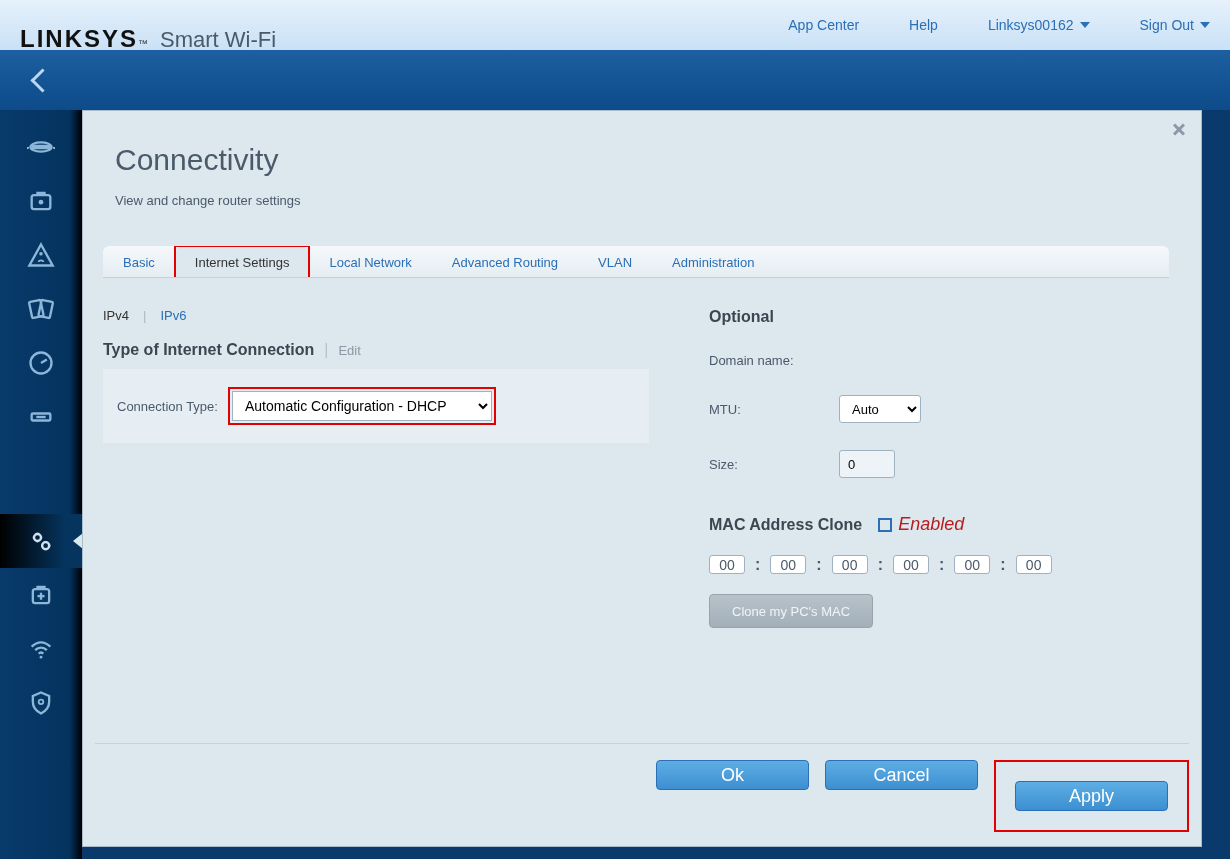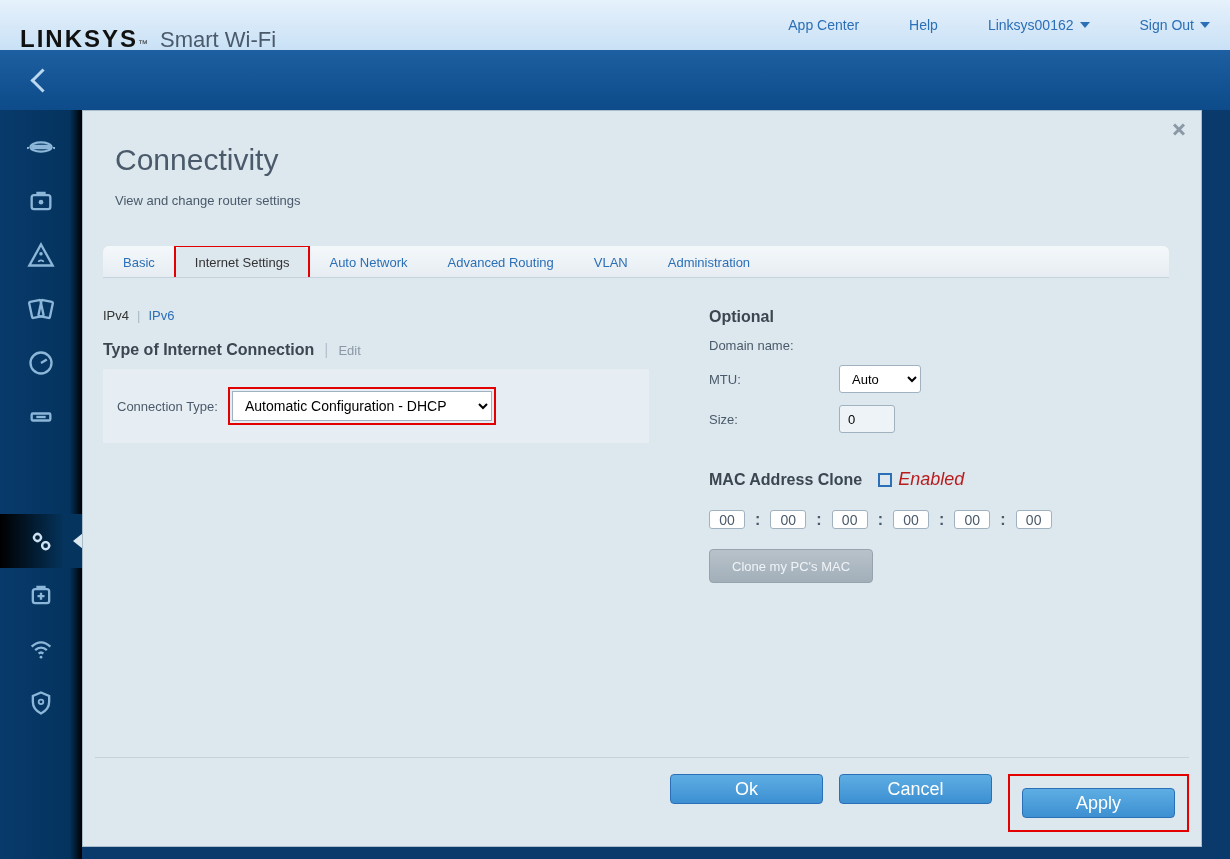--- a/index.html
+++ b/index.html
@@ -144,21 +144,21 @@
     position: absolute; inset: -1px; border: 2px solid #e30000; pointer-events: none;
   }
   .content {
     display: flex;
     padding: 30px 32px 0 20px;
     gap: 60px;
   }
   .col-left { flex: 1; }
   .col-right { width: 460px; }
   .subtabs {
-    display: flex; gap: 8px;
+    display: flex; gap: 14px;
     font-size: 13px; color: #2b6fb6;
     margin-bottom: 18px;
   }
   .subtabs .sep { color: #aab8c2; }
   .subtabs .active { color: #333; }
   .section-title {
     font-size: 16px; color: #3a4750; font-weight: bold;
     display: flex; align-items: center; gap: 10px;
   }
   .section-title .pipe { color: #b7c3cc; font-weight: normal; }
@@ -181,21 +181,21 @@
   select.conn {
     width: 260px; height: 30px;
     font-size: 14px;
     border: 1px solid #a0b2c0;
     background: #fff;
     padding: 0 8px;
   }
   .opt-row {
     display: flex; align-items: center;
     font-size: 13px; color: #4a5a6a;
-    margin-top: 12px;
+    margin-top: 27px;
     gap: 20px;
   }
   .opt-label { width: 110px; text-align: left; }
   select.small, input.small {
     height: 28px; border: 1px solid #a0b2c0;
     font-size: 13px; padding: 0 8px;
     border-radius: 3px;
   }
   select.small { width: 82px; background: #fff; }
   input.small { width: 56px; background: #fff; }
@@ -243,21 +243,21 @@
   .fbtn {
     width: 153px; height: 30px;
     background: linear-gradient(to bottom, #5eaee4, #3c8fd1);
     border: 1px solid #2b6fb6;
     border-radius: 4px;
     color: #fff;
     font-size: 18px;
     cursor: pointer;
   }
   .apply-wrap {
-    border: 2px solid #e30000; padding: 12px;
+    border: 2px solid #e30000; padding: 19px;
   }
 </style>
 </head>
 <body>
 
 <div class="topbar">
   <div class="brand">
     <span class="brand-logo">LINKSYS</span>
       <span class="brand-trade">™</span>
     <span class="brand-sub">Smart Wi-Fi</span>
@@ -358,21 +358,21 @@
     <div class="panel-title">Connectivity</div>
     <div class="panel-sub">View and change router settings</div>
   </div>
 
   <div class="tabs">
     <div class="tab">Basic</div>
     <div class="tab active">
       <span>Internet Settings</span>
       <span class="tab-red-box"></span>
     </div>
-    <div class="tab">Auto Network</div>
+    <div class="tab">Local Network</div>
     <div class="tab">Advanced Routing</div>
     <div class="tab">VLAN</div>
     <div class="tab">Administration</div>
   </div>
 
   <div class="content">
     <div class="col-left">
       <div class="subtabs">
         <span class="active">IPv4</span>
         <span class="sep">|</span>

